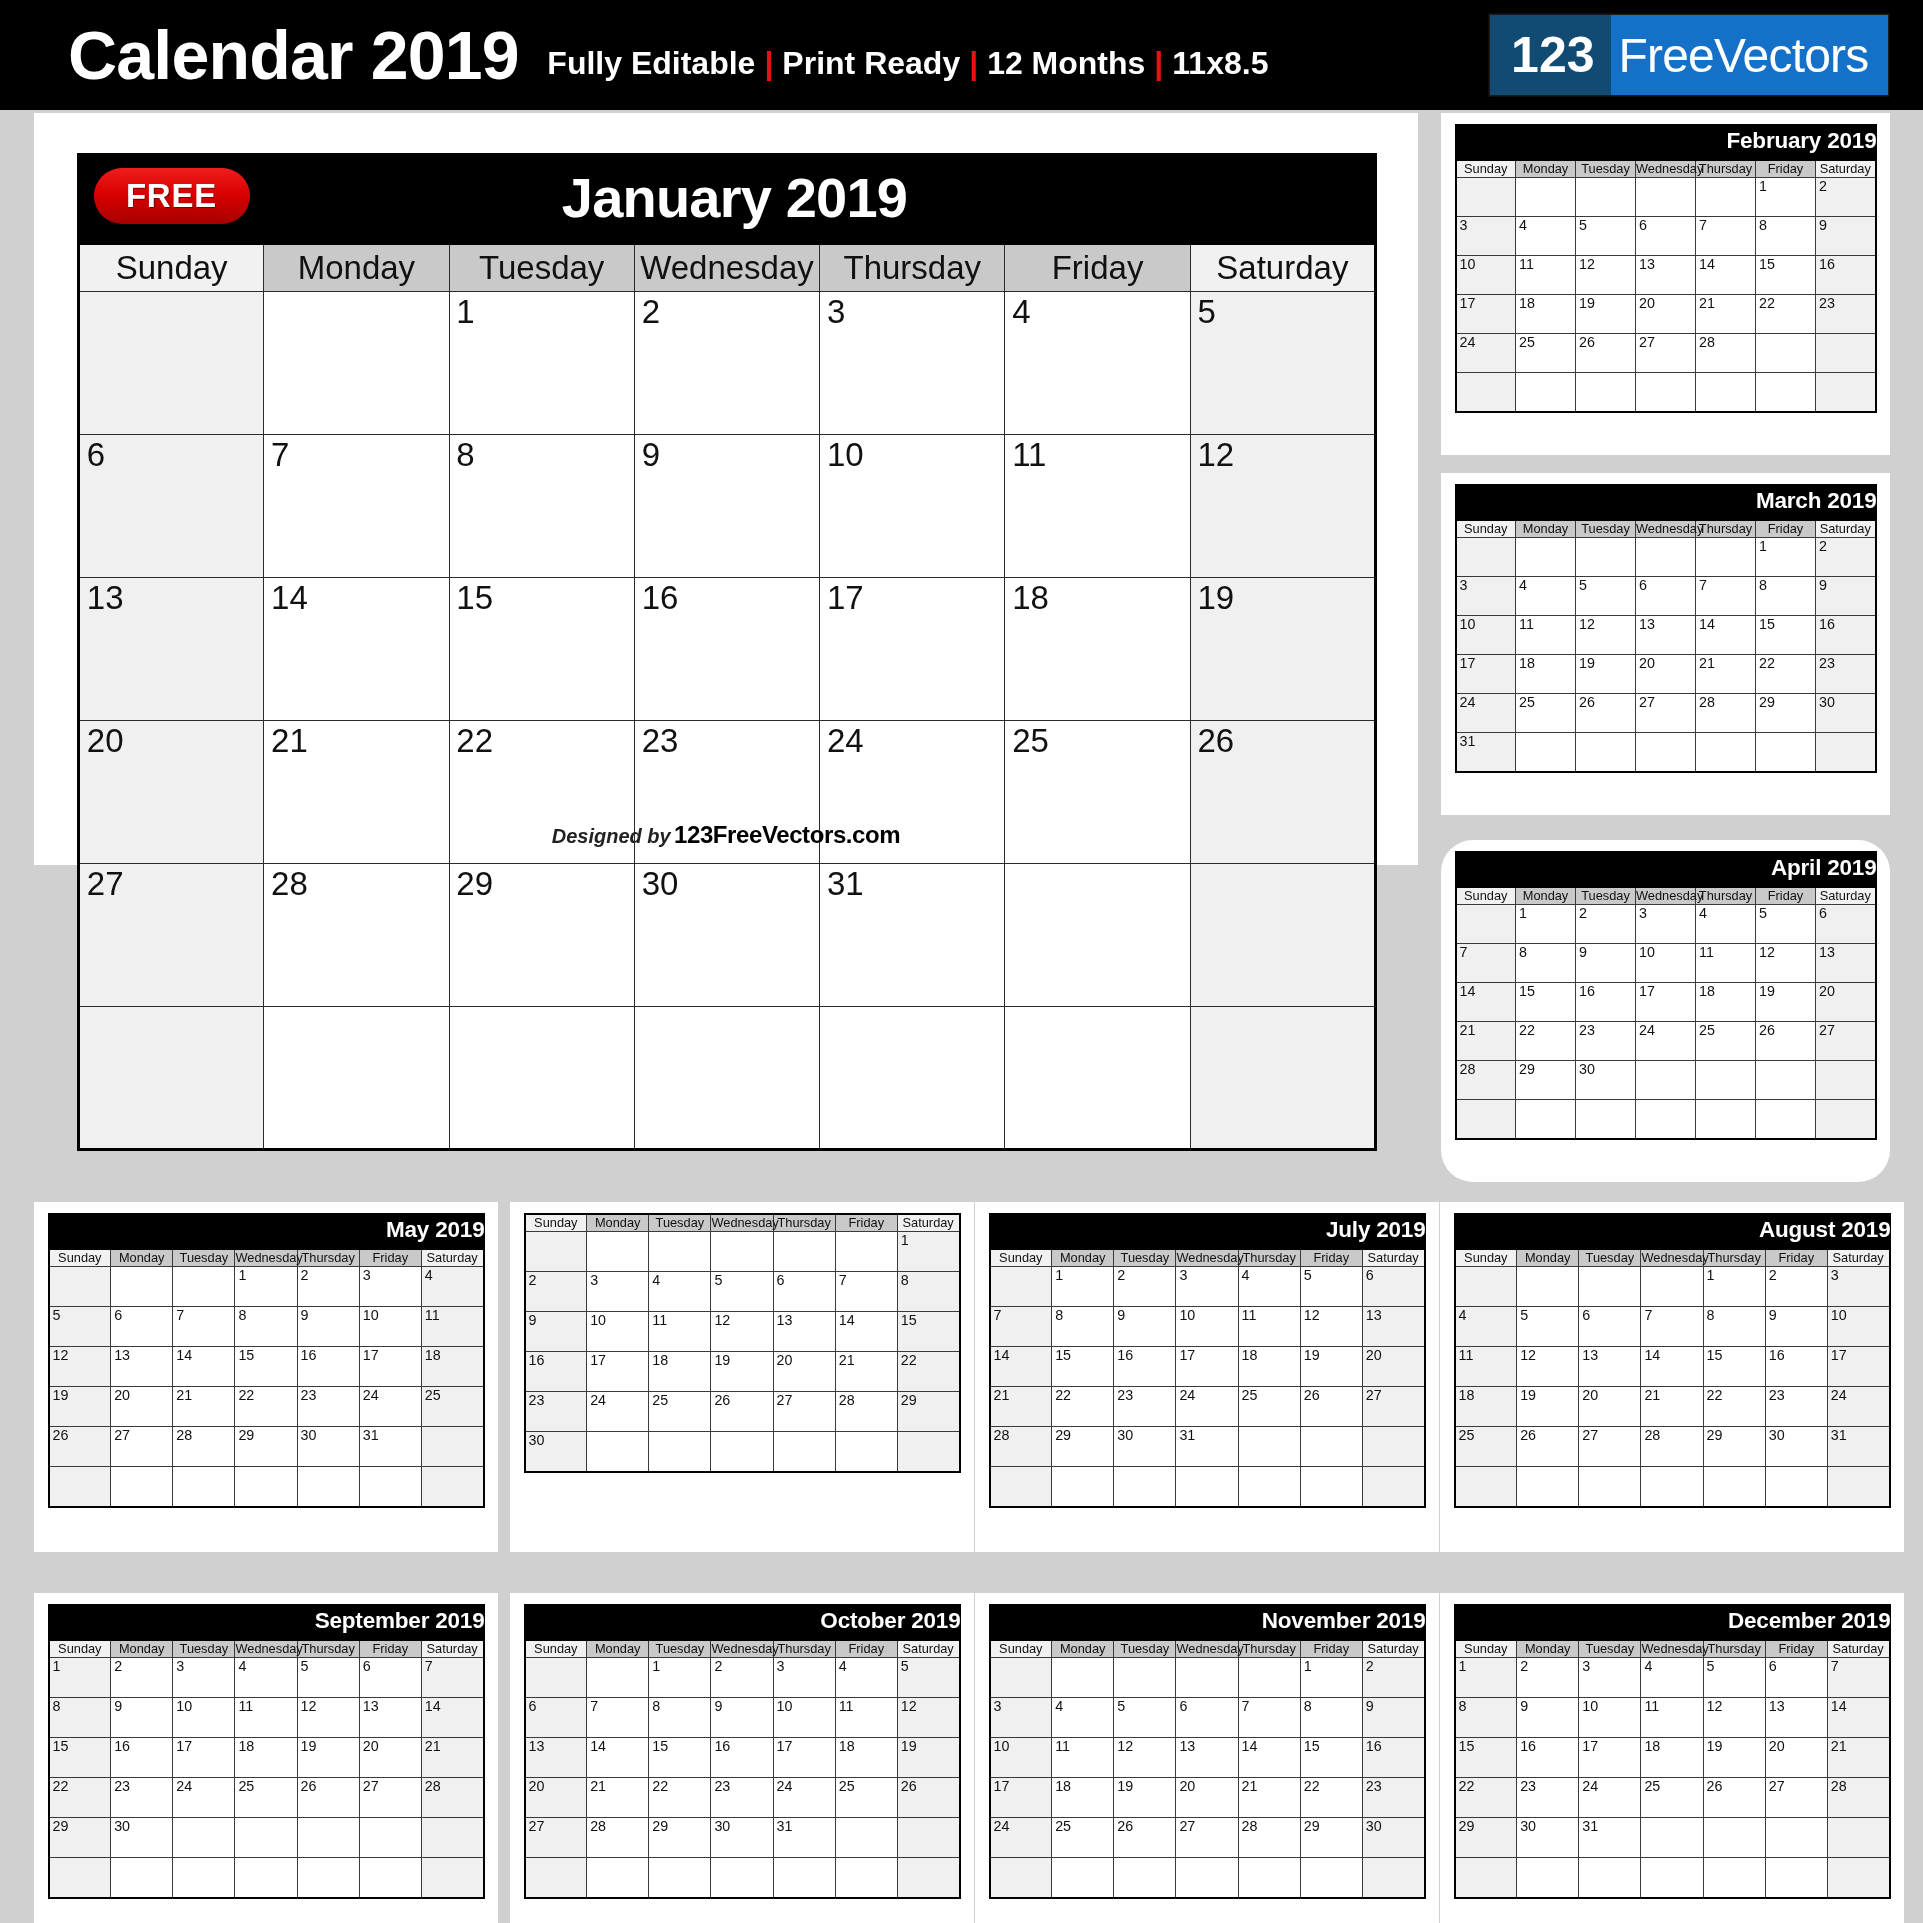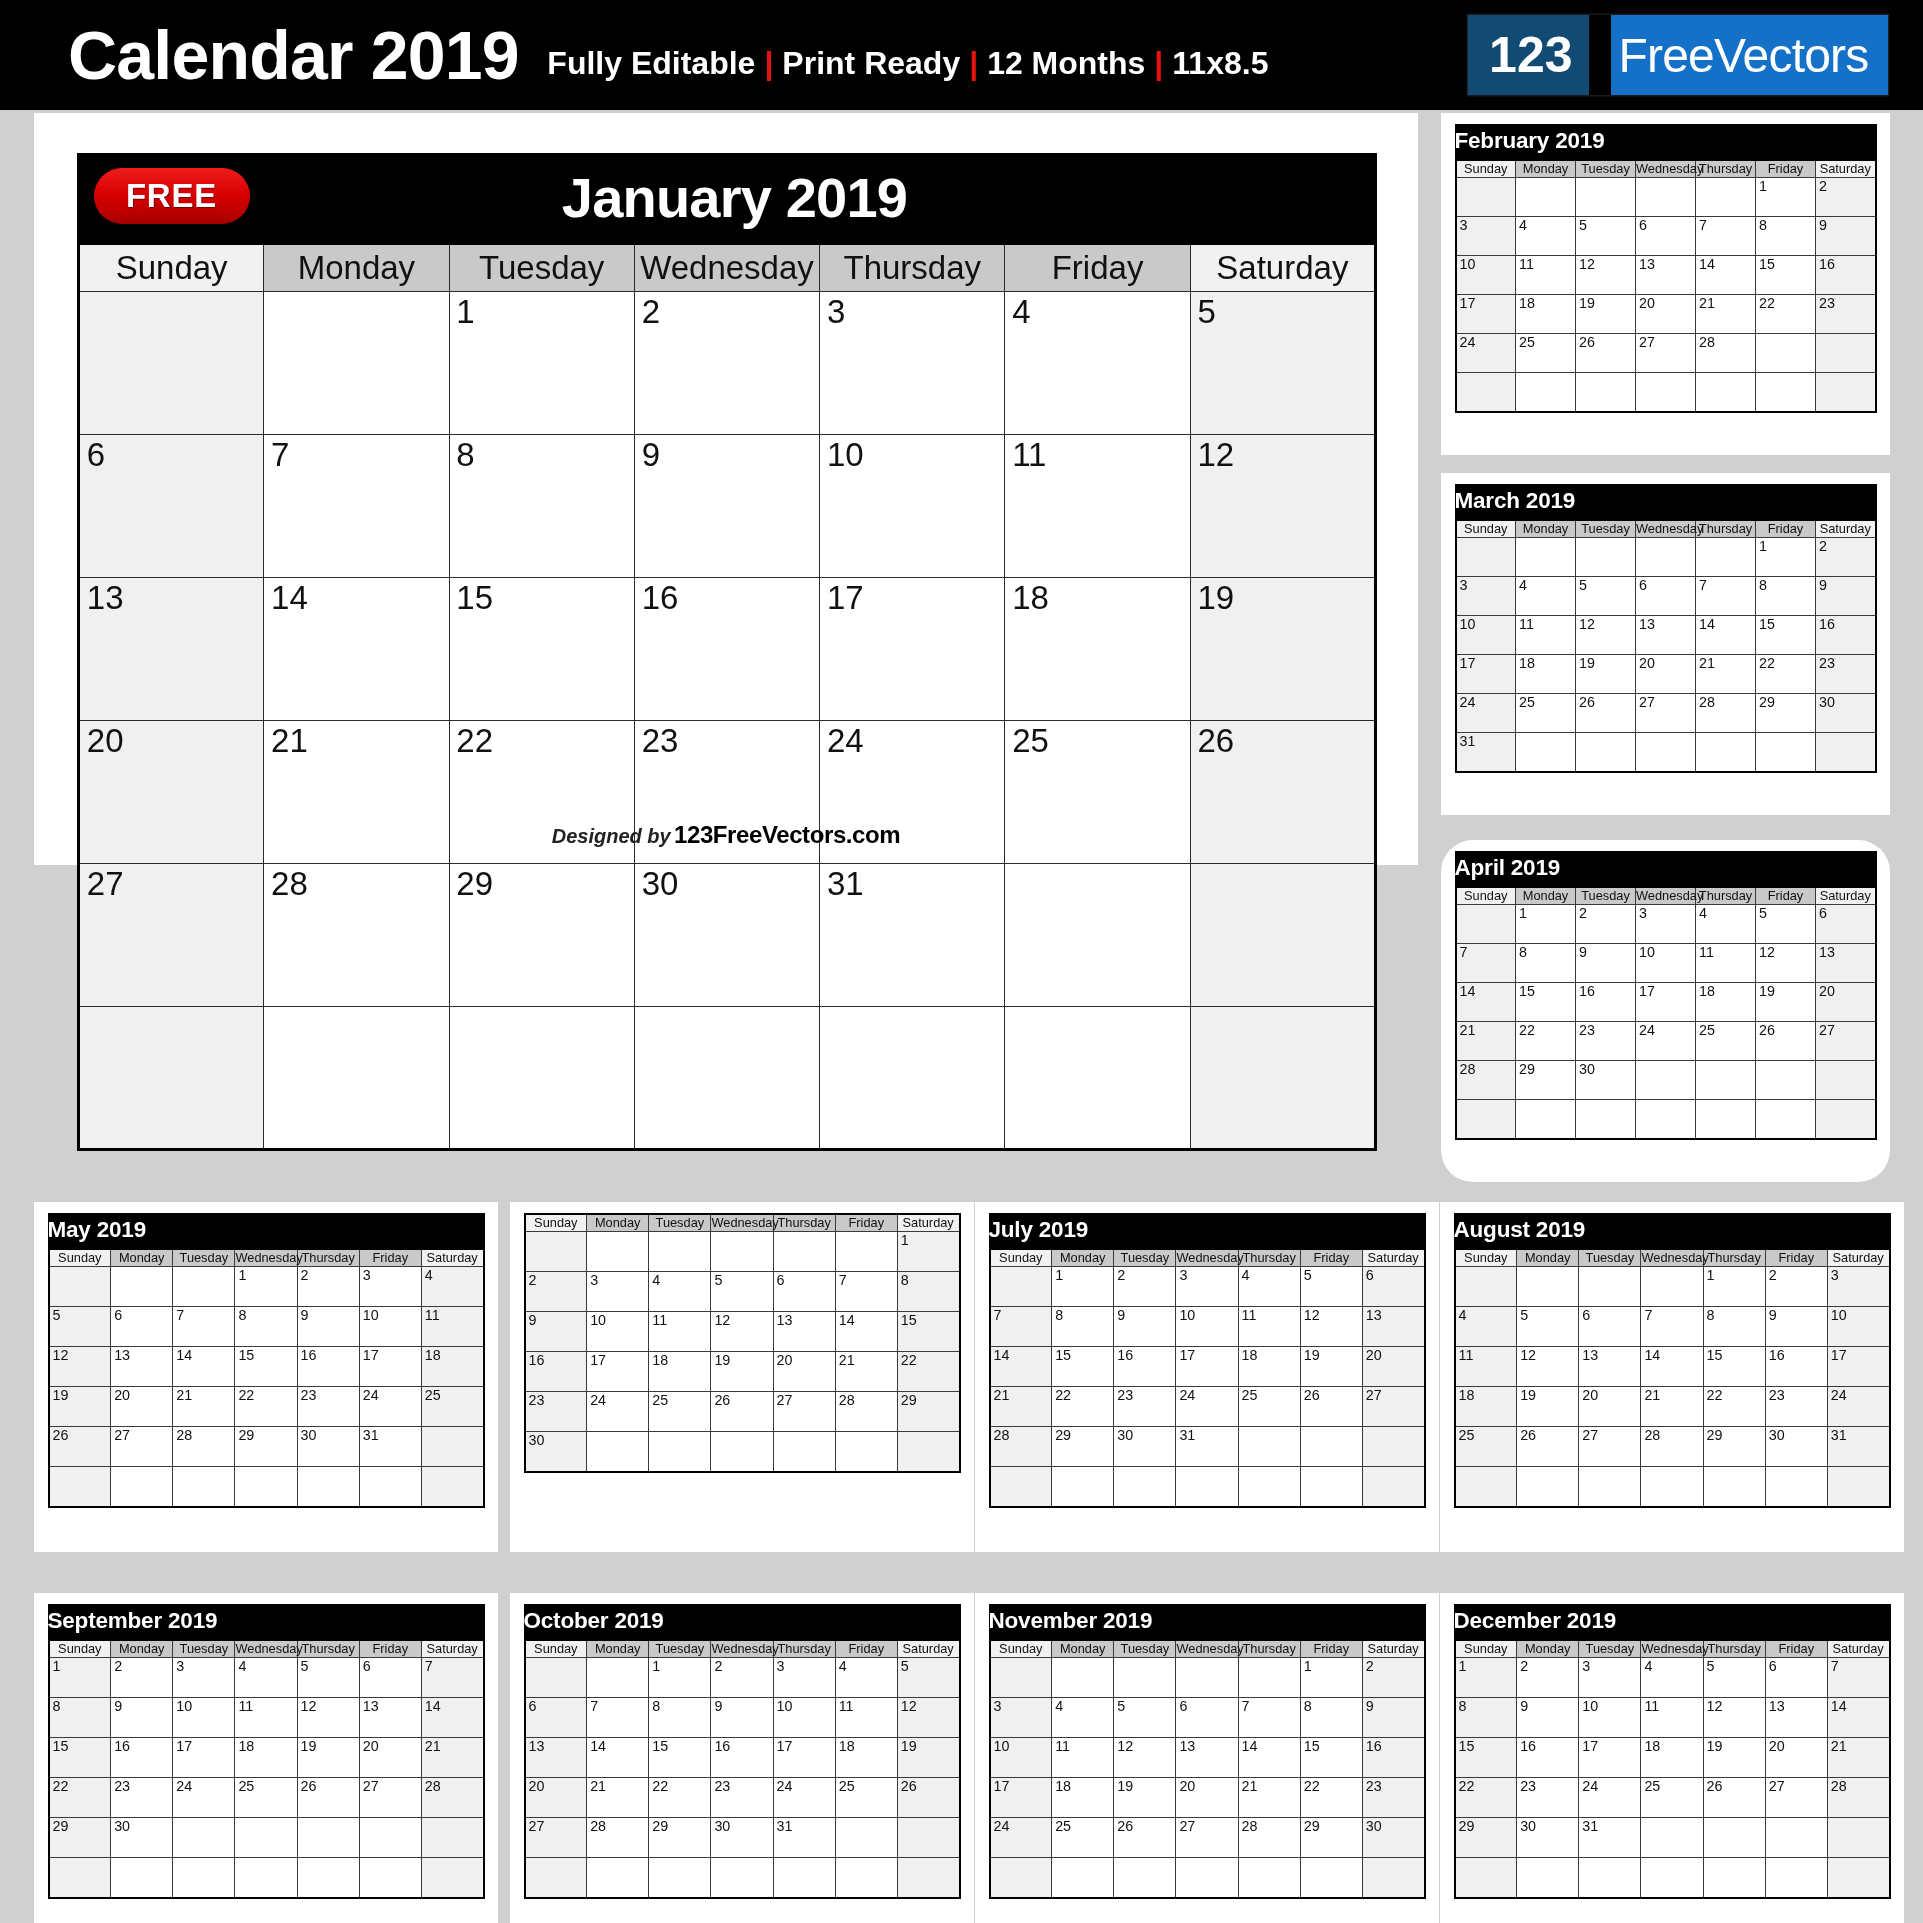--- a/index.html
+++ b/index.html
@@ -25,21 +25,20 @@
     display: flex; align-items: baseline; margin-left: 28.6px;
     color: #fff; font-size: 32px; font-weight: 600; white-space: nowrap;
     margin-top: 16.5px;
   }
   .banner-sub .sep { color: #e8130f; margin: 0 9px; font-weight: 700; }
 
   .logo {
     position: absolute; right: 36px; top: 15px;
     height: 80px; display: flex; align-items: stretch;
     box-shadow: 0 0 0 1.5px rgba(255,255,255,0.10);
-    gap: 22px;
   }
   .logo-123 {
     background: #114a72; display: flex; align-items: center;
     padding: 0 16.5px 0 21px;
     color: #fff; font-size: 50px; font-weight: 700; letter-spacing: 0px;
   }
   .logo-fv {
     background: #1571c8; display: flex; align-items: center;
     padding: 0 19.5px 0 7.5px;
     color: #fff; font-size: 48px; font-weight: 400; letter-spacing: -0.8px;
@@ -92,21 +91,21 @@
     position: absolute; left: 0; right: 0; bottom: 16.5px;
     text-align: center; white-space: nowrap;
   }
   .designed .d1 { font-size: 20px; font-style: italic; color: #222; font-weight: 600; }
   .designed .d2 { font-size: 24px; font-weight: 700; color: #000; letter-spacing: -0.4px; }
 
   
   .mini-inner { position: absolute; left: 0; right: 0; top: 0; bottom: 0; padding: 10.5px 13.5px; }
   .mini-monthbar {
     background: #000; height: 35px; display: flex;
-    align-items: center; justify-content: flex-start;
+    align-items: center; justify-content: flex-end;
   }
   .mini-monthbar .mtitle {
     color: #fff; font-size: 22.5px; font-weight: 700; letter-spacing: -0.2px;
   }
   .mini table.cal { border: 2.3px solid #000; }
   .mini td, .mini th { border: 0.8px solid #3a3a3a; }
   .mini th {
     height: 18px; font-size: 12.8px; font-weight: 400; color: #111;
     background: #c9c9c9; text-align: center; vertical-align: middle;
   }

